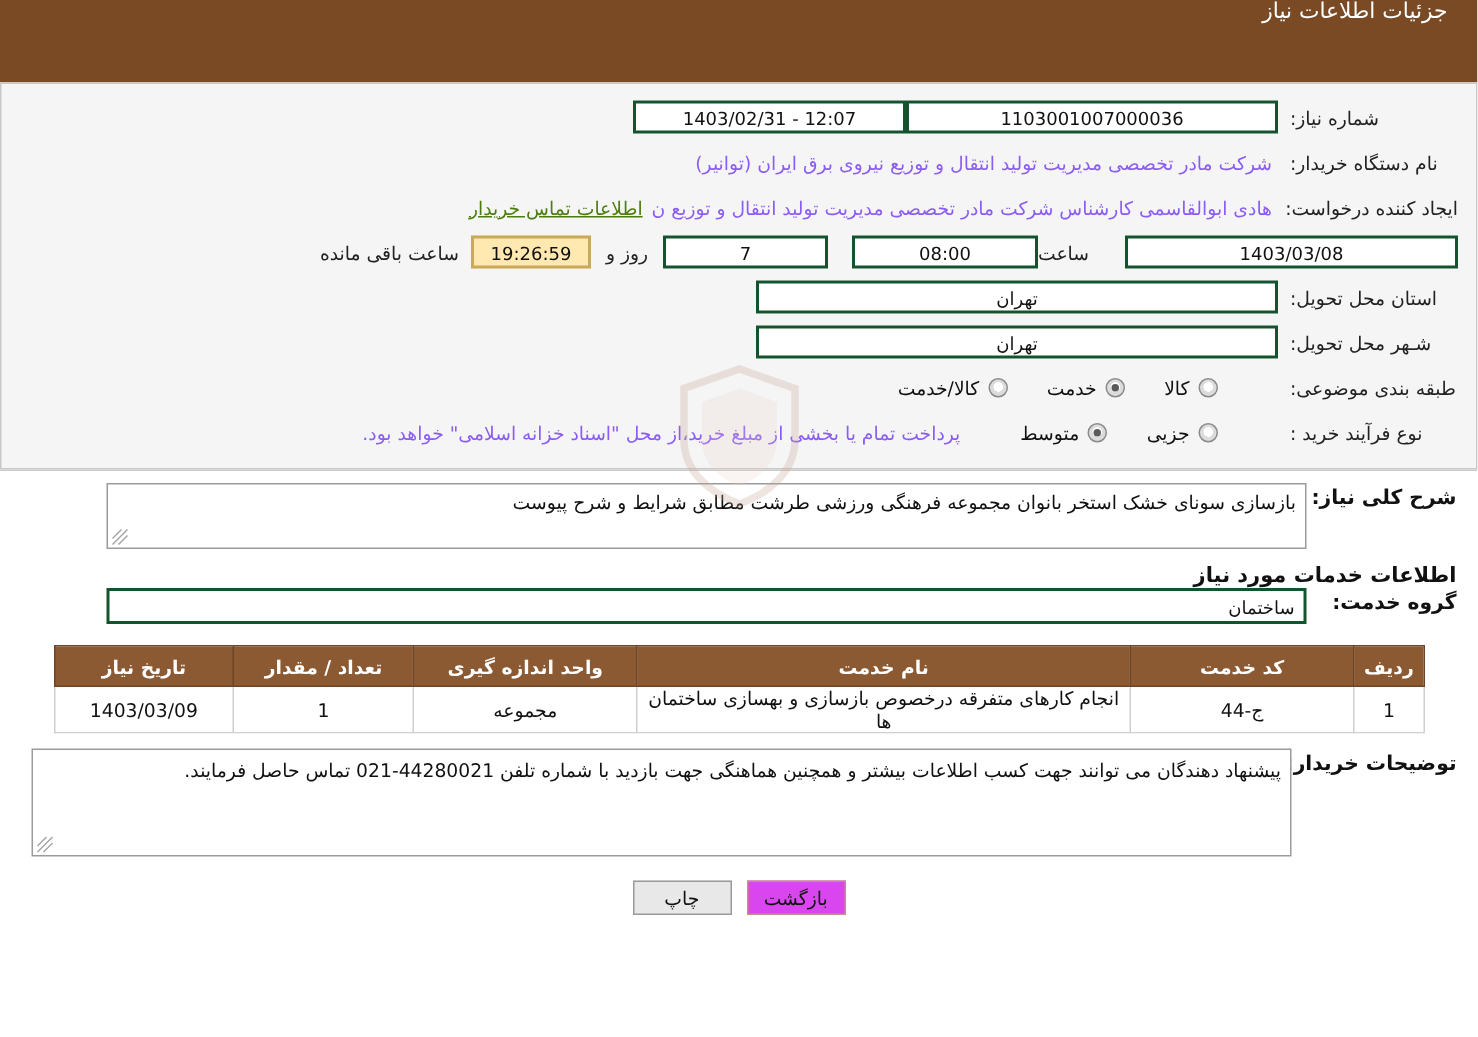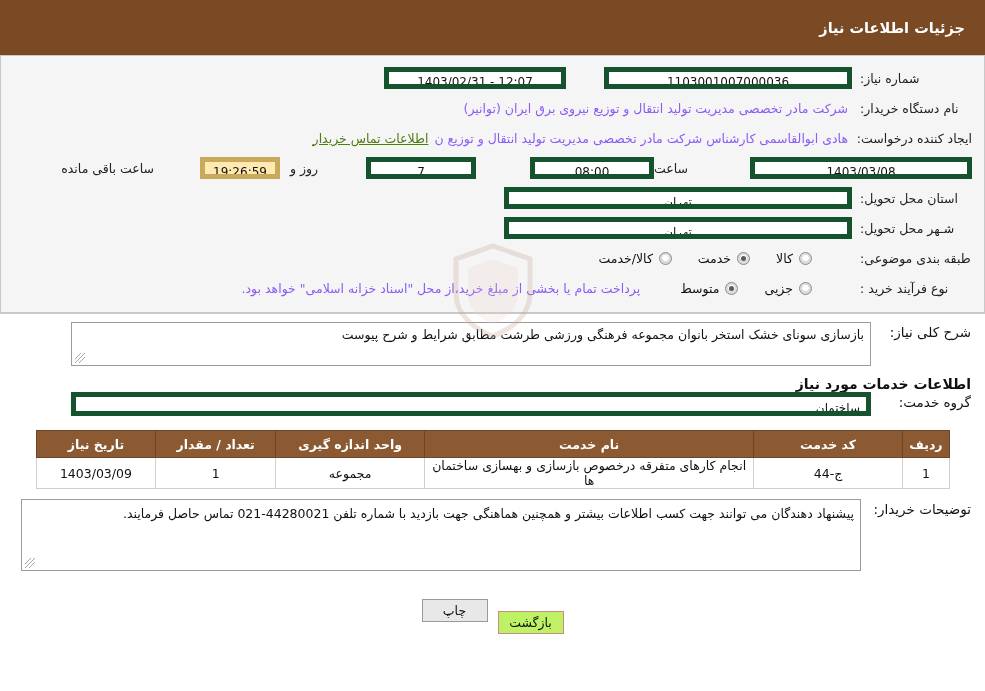--- a/index.html
+++ b/index.html
@@ -33,24 +33,23 @@
     font-style: italic;
   }
   .wm-shield { width: 86px; height: 96px; }
 
   
   .titlebar {
     height: 55px;
     background: #7a4a25;
     color: #ffffff;
     display: flex;
-    align-items: center;
+    align-items: flex-start;
     padding: 0 20px;
     font-size: 14px;
-    font-weight: bold;
   }
   .titlebar .t { font-size: 14.5px; }
 
   
   .panel {
     border: 1px solid #c8c8c8;
     background: #f5f5f5;
     margin: 0;
     padding: 10px 12px 6px 12px;
     position: relative;
@@ -63,29 +62,28 @@
   }
   .lbl {
     font-size: 12.5px;
     color: #222;
     text-align: left;
     padding-left: 8px;
     white-space: nowrap;
   }
   .field {
     background: #ffffff;
-    border: 5px solid #14532d;
+    border: 2px solid #14532d;
     height: 22px;
     line-height: 20px;
     font-size: 12px;
     padding: 0 6px;
     color: #111;
     overflow: hidden;
     white-space: nowrap;
-    margin-left: 38px;
   }
   .plain {
     font-size: 12.5px;
     color: #8b5cf6;
     white-space: nowrap;
   }
   .link { color: #4d7c0f; text-decoration: underline; cursor: pointer; }
 
   
   .radio-group { display: flex; align-items: center; gap: 26px; }
@@ -109,21 +107,21 @@
   
   .hr { border: 0; border-top: 1px solid #c9c9c9; margin: 0; }
 
   .section {
     padding: 8px 14px 0 14px;
     background: #ffffff;
   }
   .sec-row { display: flex; align-items: flex-start; margin-bottom: 6px; }
   .sec-lbl {
     font-size: 13.5px;
-    font-weight: normal;
+    font-weight: bold;
     color: #111;
     white-space: nowrap;
     padding-left: 8px;
     padding-top: 2px;
     text-align: right;
   }
   .textarea {
     background: #ffffff;
     border: 1px solid #9b9b9b;
     font-size: 12.5px;
@@ -184,23 +182,22 @@
     min-width: 66px;
     height: 23px;
     font-size: 12.5px;
     border: 1px solid #9a9a9a;
     background: #e8e8e8;
     color: #111;
     cursor: pointer;
     font-family: "DejaVu Sans", sans-serif;
   }
   .btn.primary {
-    background: #bef264;
+    background: #d946ef;
     border-color: #c98d82;
-    margin-top: 24px;
   }
 </style>
 </head>
 <body>
 
 <div class="titlebar">
   <span class="t">جزئیات اطلاعات نیاز</span>
 </div>
 
 <div class="watermark">

